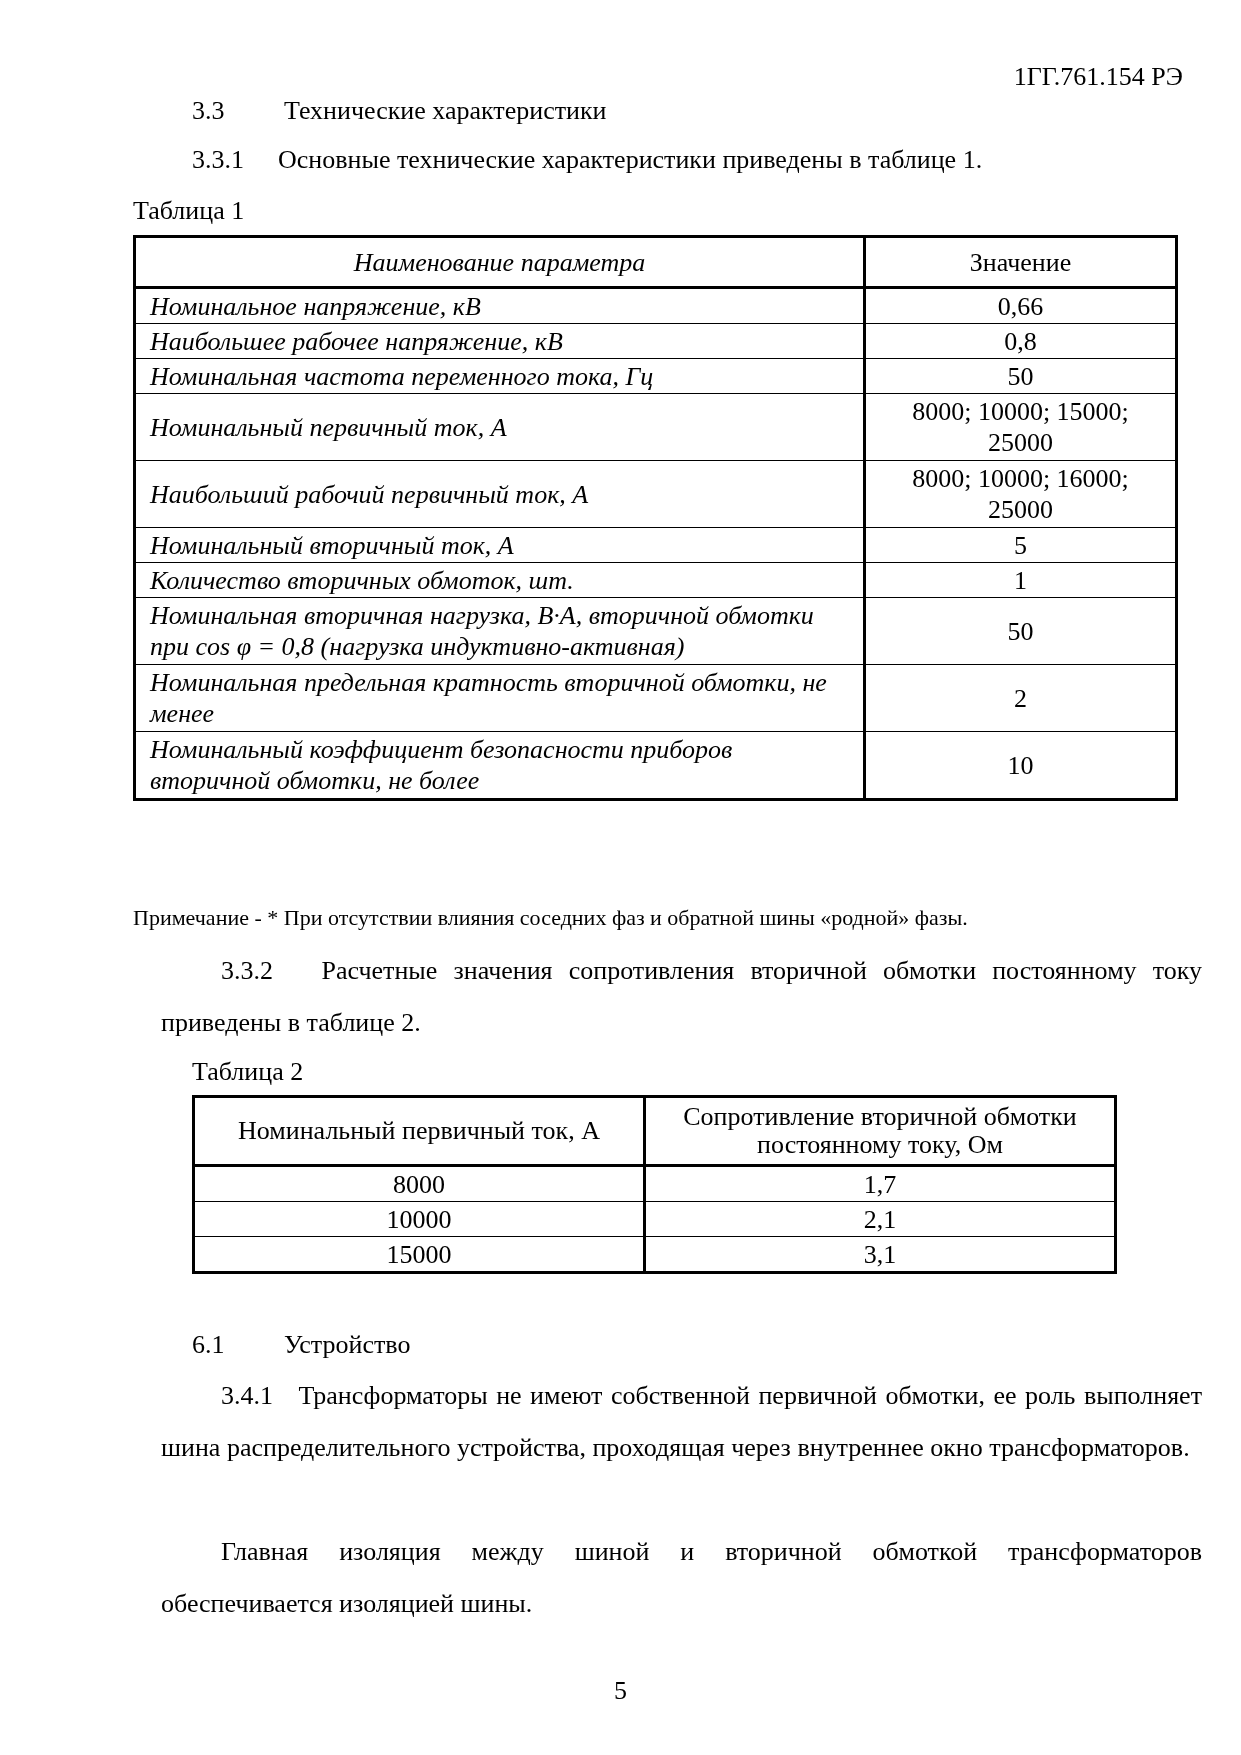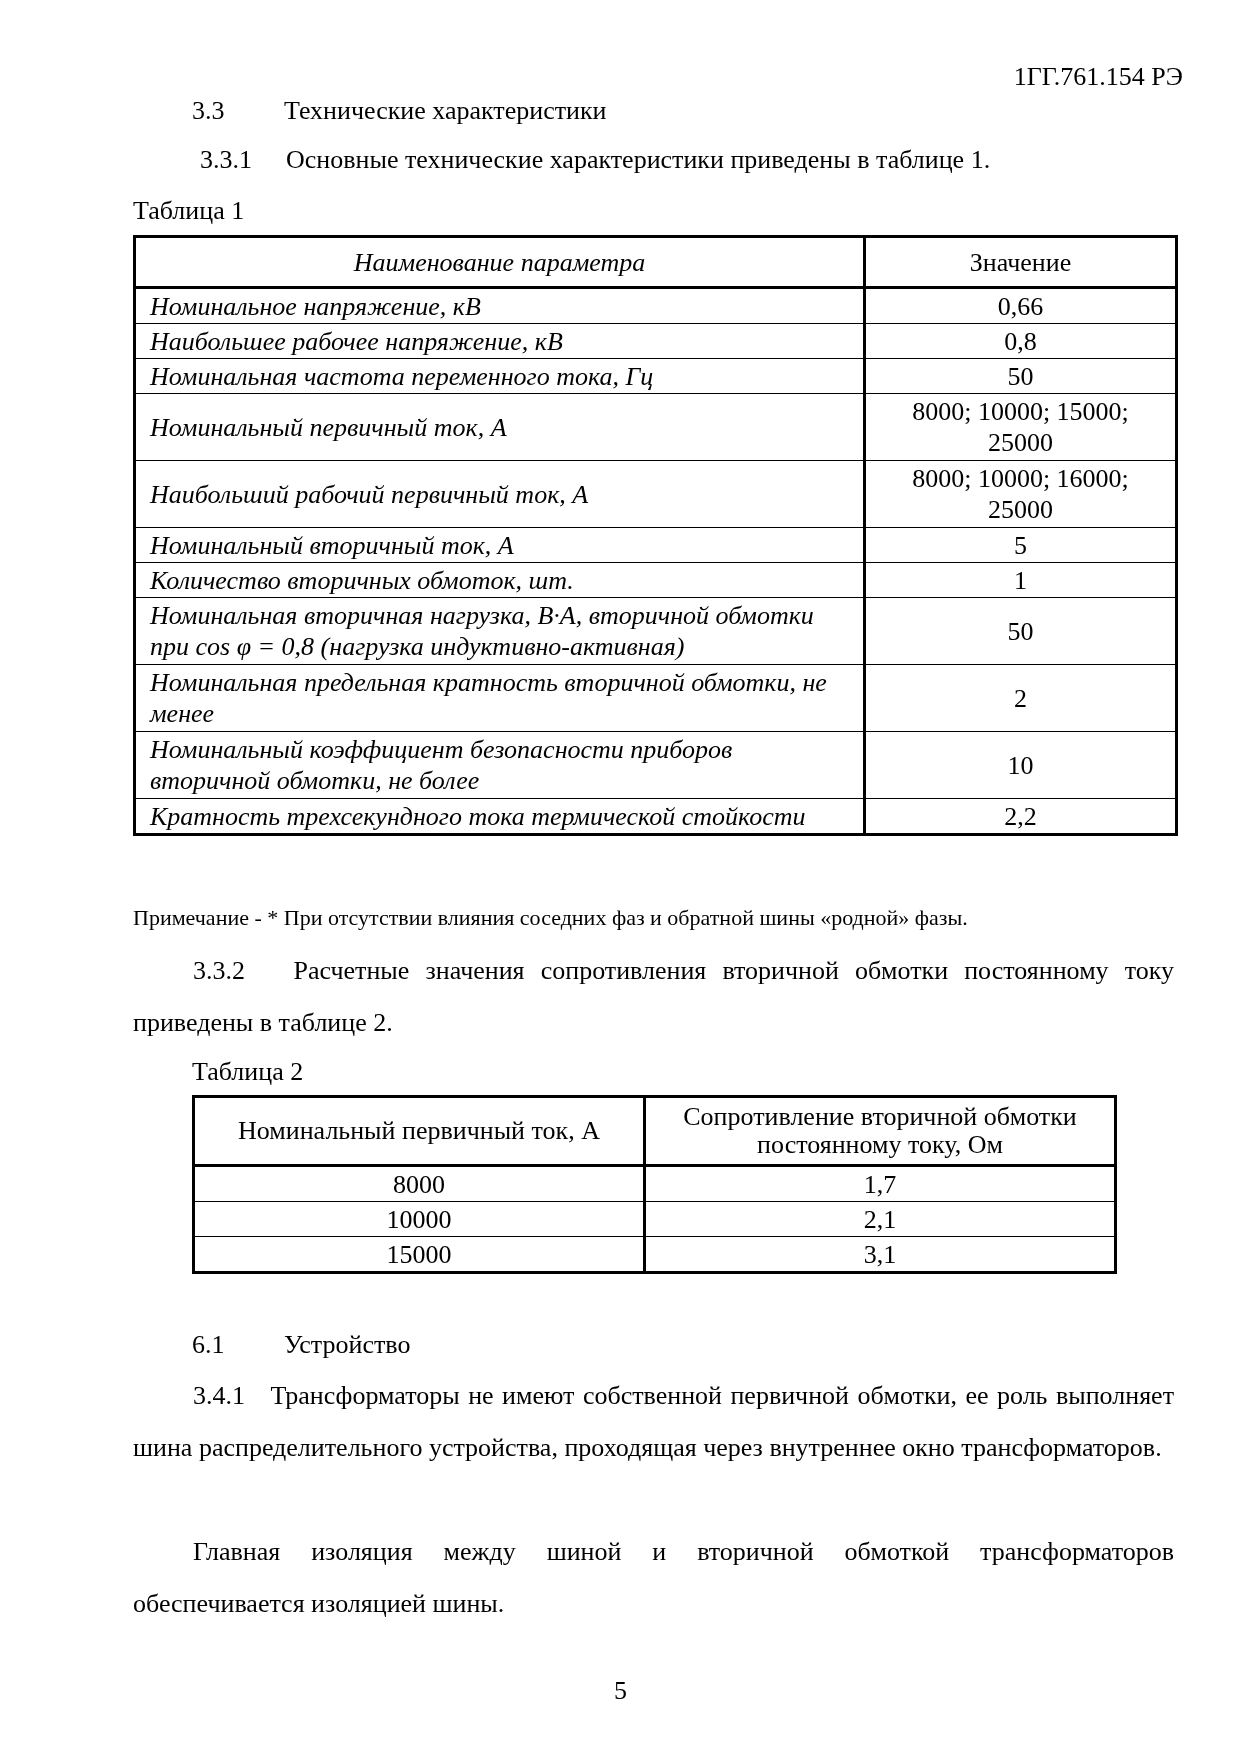--- a/index.html
+++ b/index.html
@@ -16,34 +16,34 @@
   .t1 tr.head td { text-align: center; height: 48px; border-bottom: 3px solid #000; }
   .t1 tr.r1 td { height: 34px; }
   .t1 tr.r2 td { height: 66px; }
   .t1 td.sep { border-right: 3px solid #000; font-style: italic; }
   .t2 { left: 192px; top: 1095px; width: 925px; border: 3px solid #000; }
   .t2 td { text-align: center; height: 34px; }
   .t2 tr.head td { height: 66px; border-bottom: 3px solid #000; line-height: 28px; }
   .t2 td.c1 { width: 420px; border-right: 3px solid #000; }
   .note { left: 133px; top: 905px; font-size: 22px; white-space: nowrap; }
   .para { left: 133px; width: 1041px; font-size: 26px; line-height: 52px; text-align: justify; }
-  .indent { text-indent: 60px; }
+  .indent { text-indent: 60px; margin-left: 28px; }
   .page-num { left: 0; width: 1241px; text-align: center; top: 1676px; font-size: 26px; }
 </style>
 </head>
 <body>
 
 <div class="abs doc-code">1ГГ.761.154 РЭ</div>
 
 <div class="abs h" style="left:192px; top:96px;">
   <span class="num" style="width:92px;">3.3</span><span>Технические характеристики</span>
 </div>
 
 <div class="abs h" style="left:192px; top:145px;">
-  <span class="num" style="width:86px;margin-left:8px;">3.3.1</span><span>Основные технические характеристики приведены в таблице 1.</span>
+  <span class="num" style="width:86px;">3.3.1</span><span>Основные технические характеристики приведены в таблице 1.</span>
 </div>
 
 <div class="abs tbl-caption" style="left:133px; top:196px;">Таблица 1</div>
 
 <table class="t1">
   <tbody>
       <tr class="head">
     <td class="sep">Наименование параметра</td>
     <td class="val">Значение</td>
   </tr>
@@ -80,24 +80,20 @@
         <td class="val">50</td>
       </tr>
   <tr class="r2">
         <td class="sep">Номинальная предельная кратность вторичной обмотки, не менее</td>
         <td class="val">2</td>
       </tr>
   <tr class="r2">
         <td class="sep">Номинальный коэффициент безопасности приборов вторичной обмотки, не более</td>
         <td class="val">10</td>
       </tr>
-  <tr class="r1">
-        <td class="sep">Кратность трехсекундного тока термической стойкости</td>
-        <td class="val">2,2</td>
-      </tr>
 </tbody>
   </table>
 
 <div class="abs note">Примечание - * При отсутствии влияния соседних фаз и обратной шины «родной» фазы.</div>
 
 <div class="abs para indent" style="top:945px;">
   <span>3.3.2</span>&nbsp;&nbsp;&nbsp;<span>Расчетные значения сопротивления вторичной обмотки постоянному току приведены в таблице 2.</span>
 </div>
 
 <div class="abs tbl-caption" style="left:192px; top:1057px;">Таблица 2</div>

